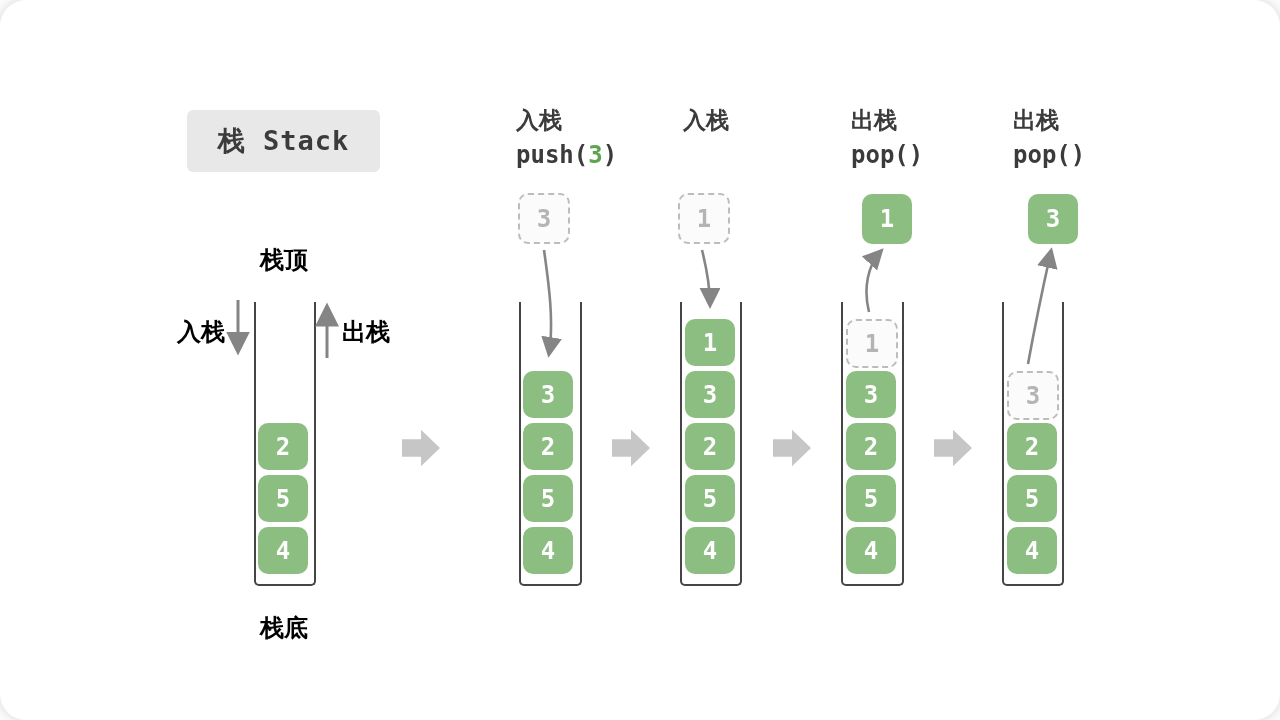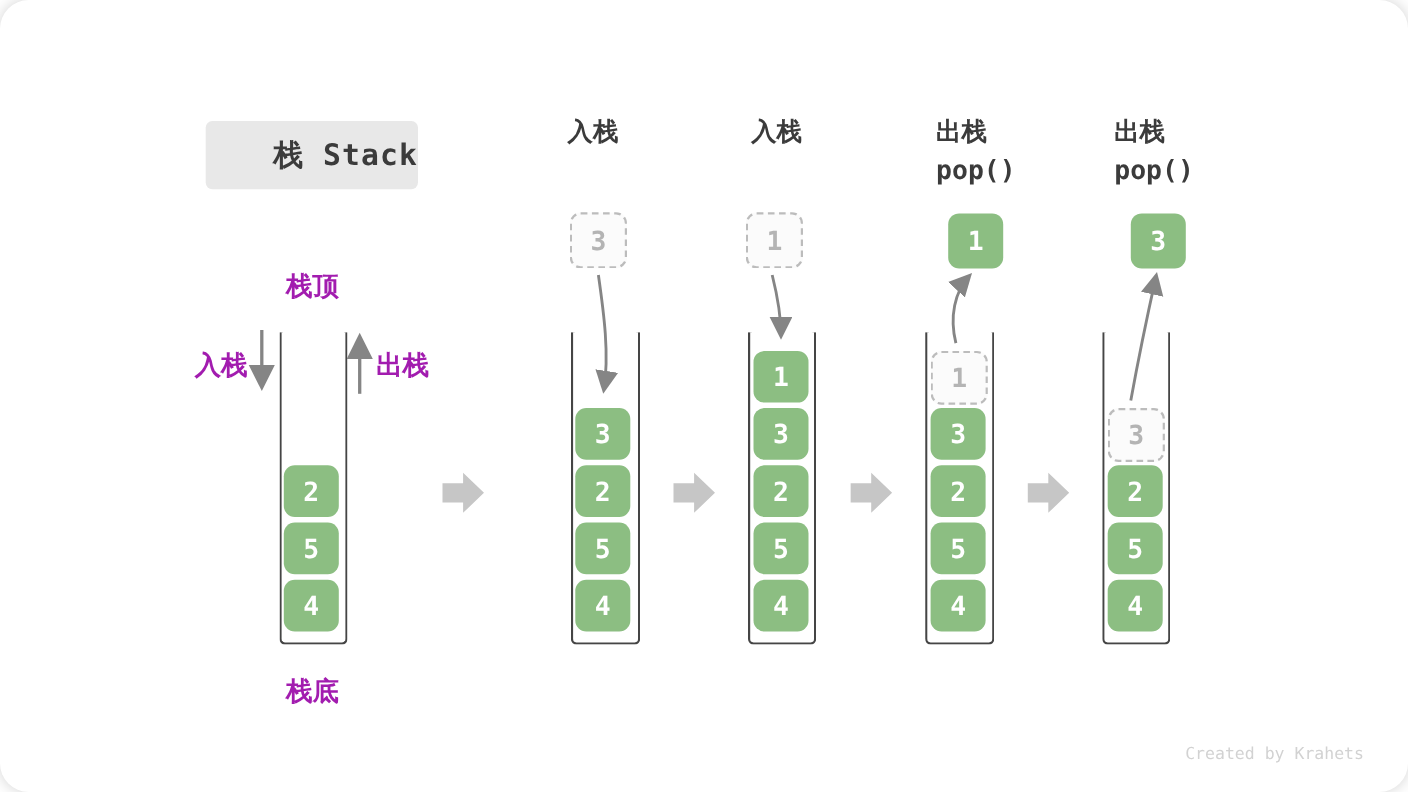--- a/index.html
+++ b/index.html
@@ -6,32 +6,32 @@
   .canvas{
     position:relative;width:1280px;height:720px;overflow:hidden;
     background:#ffffff;border-radius:26px;
     box-shadow:0 0 14px rgba(0,0,0,0.18);
     font-family:"DejaVu Sans", sans-serif;
   }
   
   .title-box{
     position:absolute;left:187px;top:110px;width:193px;height:62px;
     background:#e8e8e8;border-radius:6px;
-    display:flex;align-items:center;justify-content:flex-end;
+    display:flex;align-items:center;justify-content:center;
     font-family:"DejaVu Sans Mono", monospace;
     font-size:27px;font-weight:bold;color:#3b3b3b;letter-spacing:1px;
   }
   
   .op{position:absolute;top:106px;width:170px;}
   .op-cjk{font-size:23px;font-weight:bold;color:#3b3b3b;line-height:28px;}
   .op-code{font-family:"DejaVu Sans Mono", monospace;font-size:24px;font-weight:bold;
     color:#3b3b3b;line-height:28px;margin-top:7px;}
   .op-arg{color:#5ea34f;}
   
-  .lbl{position:absolute;font-size:24px;font-weight:bold;color:#a21caf;}
+  .lbl{position:absolute;font-size:24px;font-weight:bold;color:#000000;}
   
   .stack-wall{
     position:absolute;height:282px;
     border-left:2px solid #454545;border-right:2px solid #454545;
     border-bottom:2px solid #454545;border-radius:0 0 5px 5px;
     background:transparent;
   }
   
   .cell{
     position:absolute;width:50px;height:47px;border-radius:10px;
@@ -63,20 +63,21 @@
 <body>
 
 <div class="canvas">
 
   <div class="title-box">
     <span>栈 Stack</span>
   </div>
 
   <div class="op" style="left:516px;">
     <div class="op-cjk">入栈</div>
+    <div class="op-code"><span>push(</span><span class="op-arg">3</span><span>)</span></div>
   </div>
   <div class="op" style="left:683px;">
     <div class="op-cjk">入栈</div>
   </div>
   <div class="op" style="left:851px;">
     <div class="op-cjk">出栈</div>
     <div class="op-code"><span>pop(</span><span class="op-arg"></span><span>)</span></div>
   </div>
   <div class="op" style="left:1013px;">
     <div class="op-cjk">出栈</div>
@@ -137,15 +138,14 @@
       </marker>
     </defs>
     <path d="M238,300 L238,351" stroke="#858585" stroke-width="3" fill="none" marker-end="url(#ah)"></path>
     <path d="M327,358 L327,307" stroke="#858585" stroke-width="3" fill="none" marker-end="url(#ah)"></path>
     <path d="M544,250 C549,285 554,322 549,354" stroke="#858585" stroke-width="2.6" fill="none" marker-end="url(#ah)"></path>
     <path d="M702,250 C707,270 710,288 710,305" stroke="#858585" stroke-width="2.6" fill="none" marker-end="url(#ah)"></path>
     <path d="M869,312 C863,288 868,265 881,251" stroke="#858585" stroke-width="2.6" fill="none" marker-end="url(#ah)"></path>
     <path d="M1028,364 C1036,320 1043,287 1051,251" stroke="#858585" stroke-width="2.6" fill="none" marker-end="url(#ah)"></path>
   </svg>
 
-  <div class="watermark">Created by Krahets</div>
 
 </div>
 
 </body></html>

